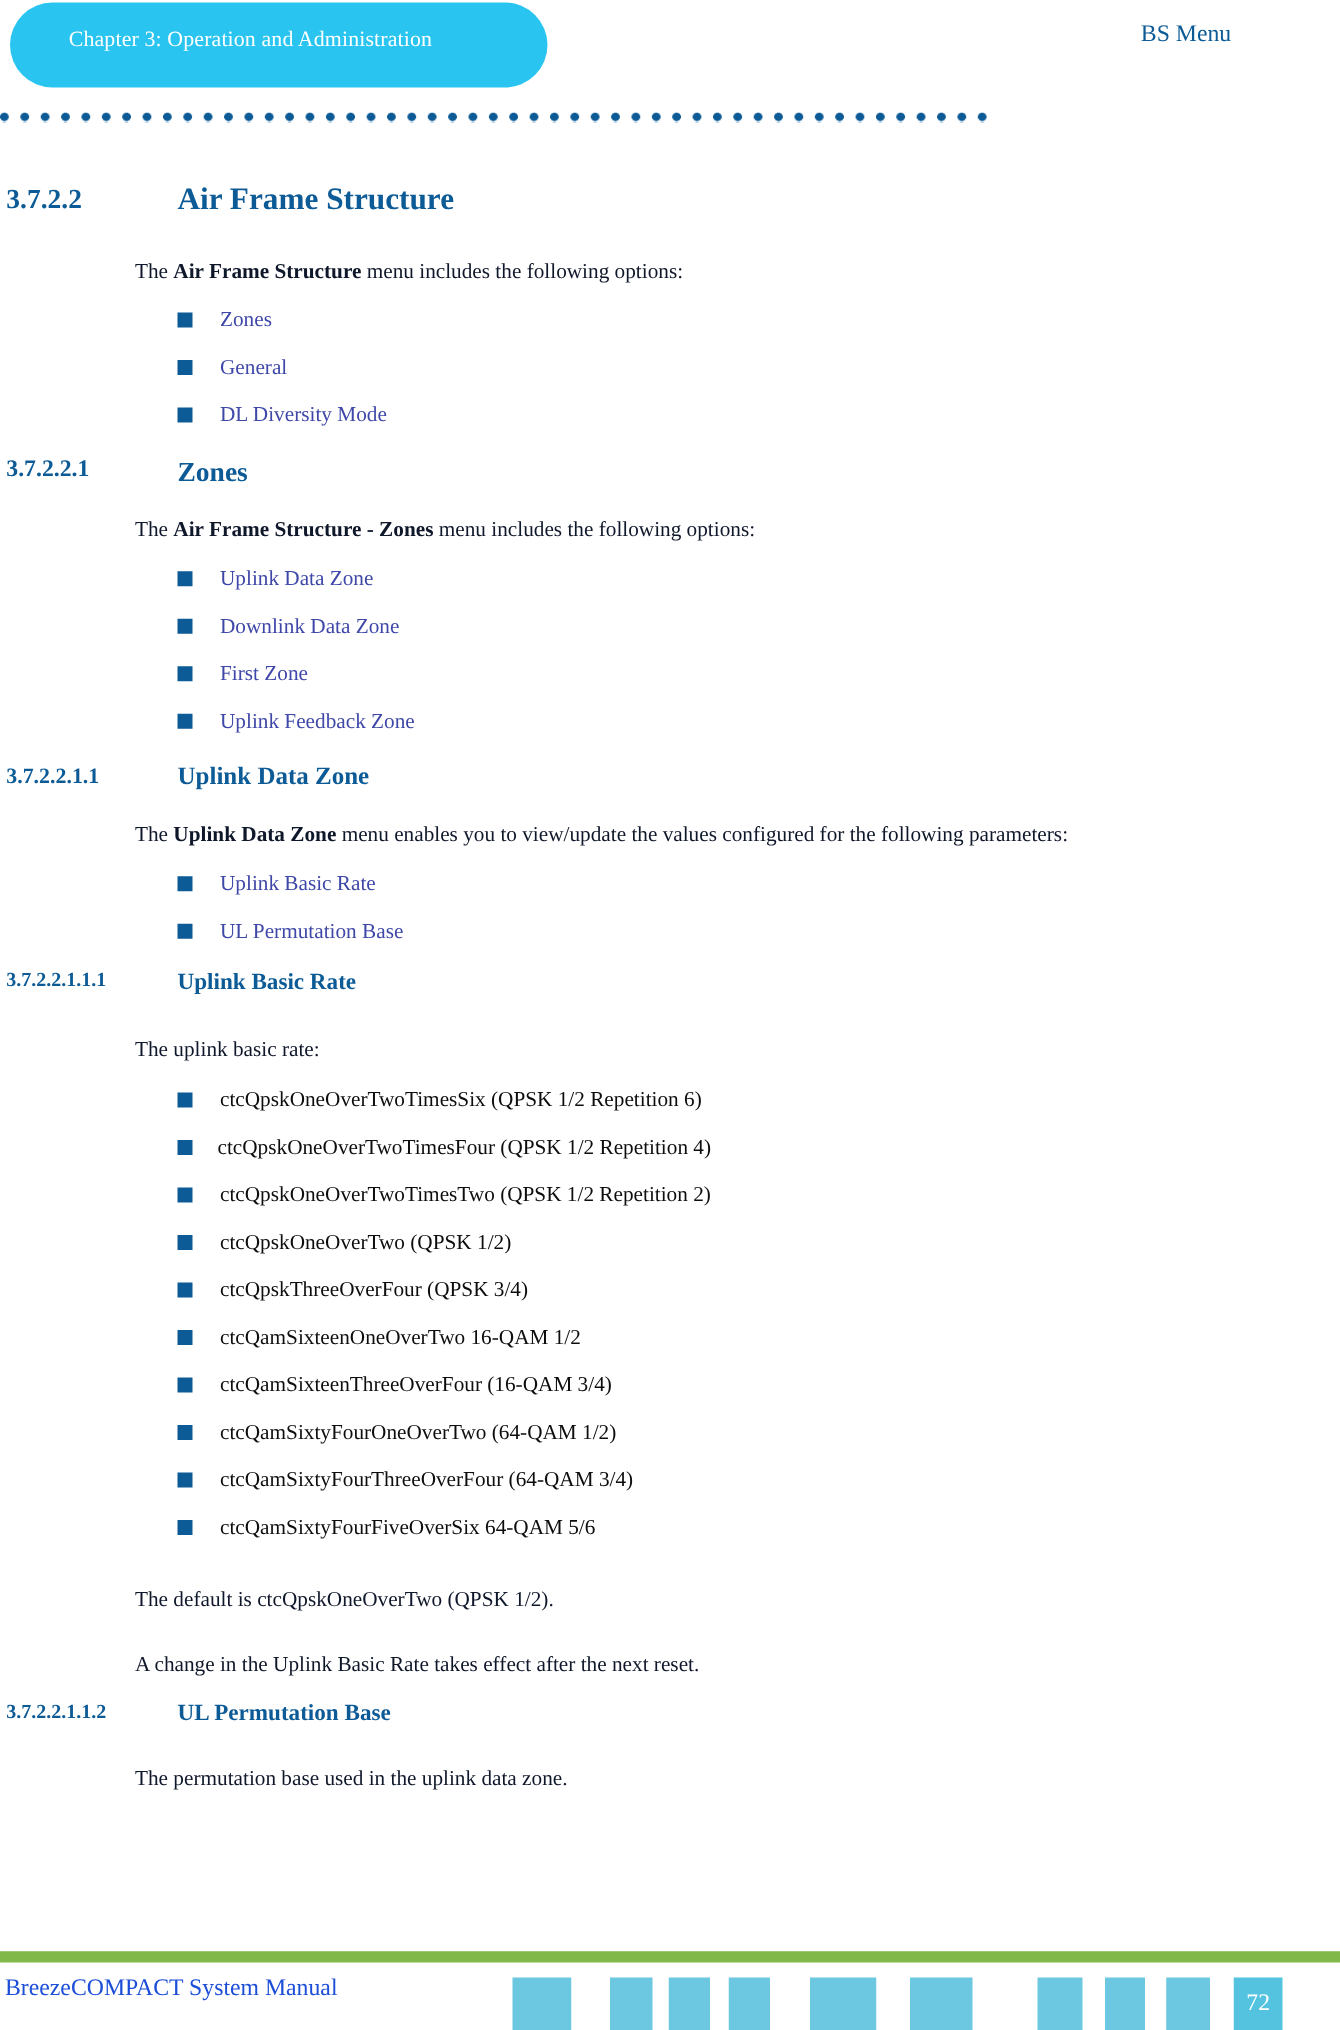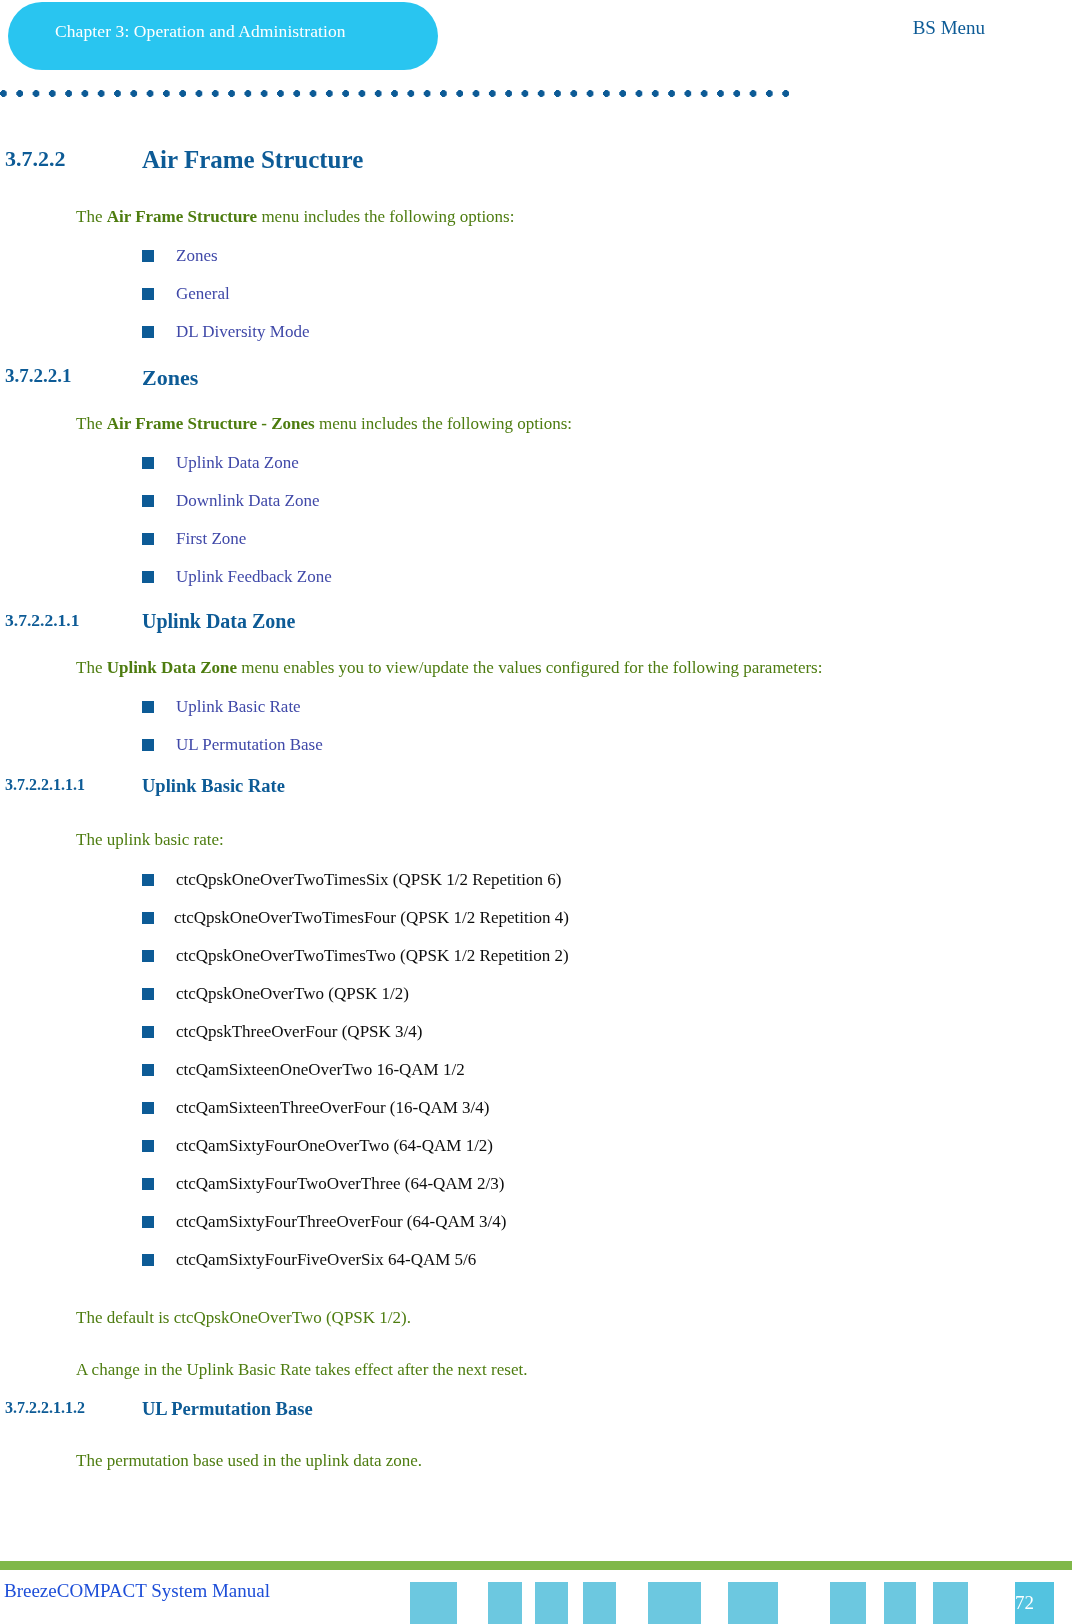--- a/index.html
+++ b/index.html
@@ -93,24 +93,24 @@
   .h-l2 .sec-num { font-size: 22px; }
   .h-l2 .sec-title { font-size: 25px; }
   .h-l3 .sec-num { font-size: 19px; }
   .h-l3 .sec-title { font-size: 22px; }
   .h-l4 .sec-num { font-size: 17.5px; }
   .h-l4 .sec-title { font-size: 20px; }
   .h-l5 .sec-num { font-size: 16px; }
   .h-l5 .sec-title { font-size: 18.5px; }
 
   .body-para {
-    margin-left: 76px;
+    margin-left: 108px;
     font-size: 17px;
     line-height: 22px;
-    color: #4d7c0f;
+    color: #0f172a;
   }
   .body-para b { font-weight: bold; }
 
   ul.bullets {
     list-style: none;
     margin: 0;
     padding: 0;
   }
   ul.bullets li {
     position: relative;
@@ -161,23 +161,22 @@
     height: 42px;
     background: #6cc8e0;
   }
   .page-number-box {
     position: absolute;
     top: 48px;
     height: 42px;
     background: #53c3e0;
     color: #ffffff;
     font-size: 19px;
-    text-align: left;
+    text-align: center;
     line-height: 42px;
-    margin-left: 28px;
   }
 </style>
 </head>
 <body>
 
 <div class="page-header">
   <div class="chapter-pill"></div>
   <div class="chapter-pill-label">Chapter 3: Operation and Administration</div>
   <div class="bs-menu-label">BS Menu</div>
   <div class="dot-rule"></div>
@@ -289,24 +288,20 @@
       <span class="sq"></span>
       <span class="txt">ctcQamSixteenOneOverTwo 16-QAM 1/2</span>
     </li>
     <li class="plain-item" style="margin-top:16px;">
       <span class="sq"></span>
       <span class="txt">ctcQamSixteenThreeOverFour (16-QAM 3/4)</span>
     </li>
     <li class="plain-item" style="margin-top:16px;">
       <span class="sq"></span>
       <span class="txt">ctcQamSixtyFourOneOverTwo (64-QAM 1/2)</span>
-    </li>
-    <li class="plain-item" style="margin-top:16px;">
-      <span class="sq"></span>
-      <span class="txt">ctcQamSixtyFourTwoOverThree (64-QAM 2/3)</span>
     </li>
     <li class="plain-item" style="margin-top:16px;">
       <span class="sq"></span>
       <span class="txt">ctcQamSixtyFourThreeOverFour (64-QAM 3/4)</span>
     </li>
     <li class="plain-item" style="margin-top:16px;">
       <span class="sq"></span>
       <span class="txt">ctcQamSixtyFourFiveOverSix 64-QAM 5/6</span>
     </li>
   </ul>

